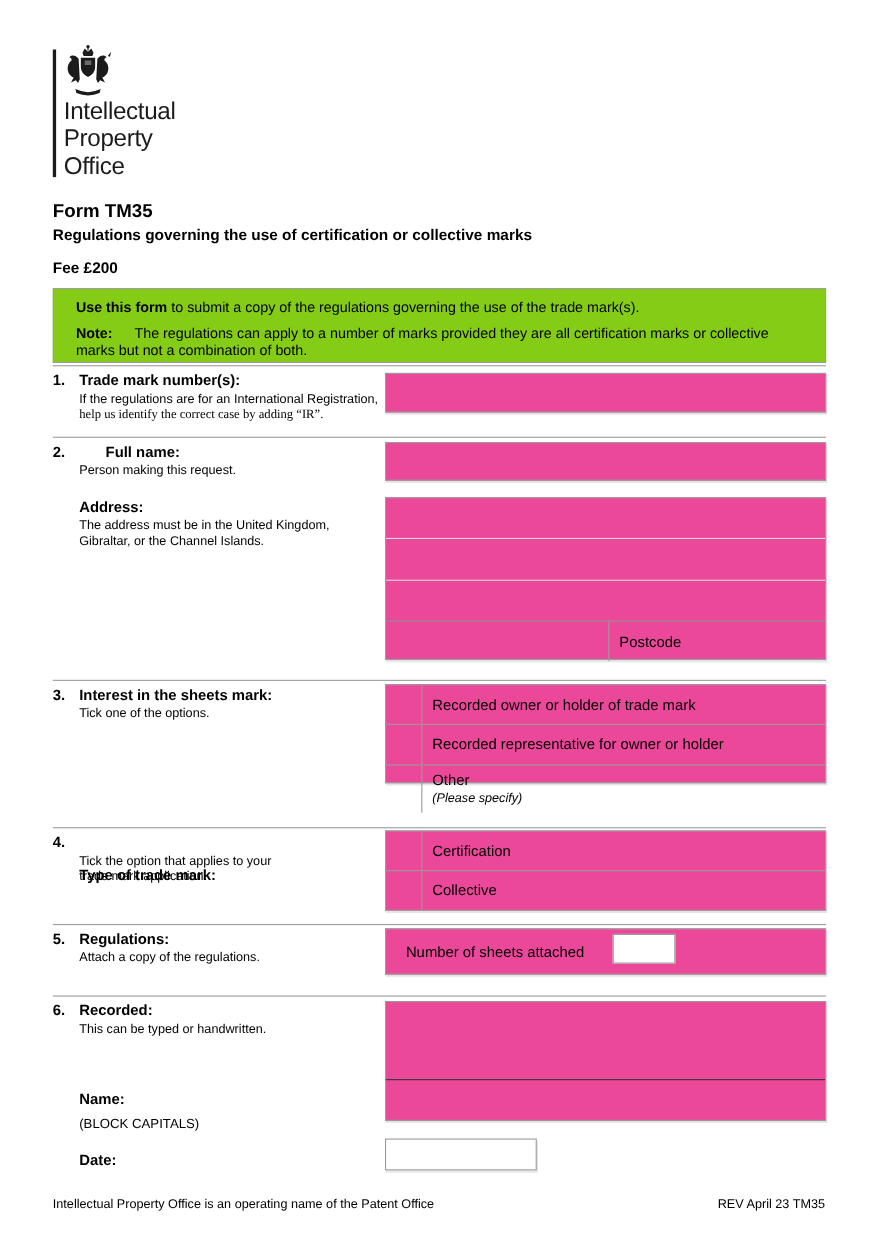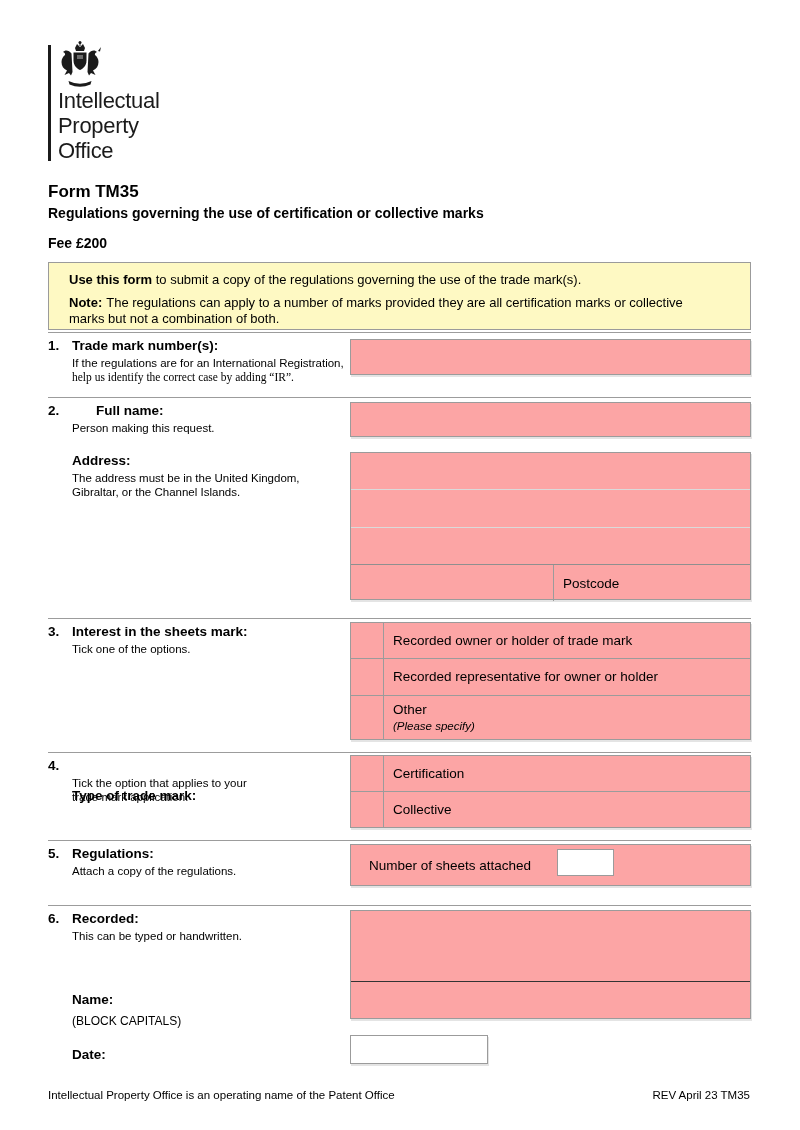--- a/index.html
+++ b/index.html
@@ -20,35 +20,35 @@
   .logo-text { position:absolute; left:58px; top:88px; font-size:22px; line-height:25px; letter-spacing:-0.3px; color:#1b1b1b; }
 
   
   .form-title { position:absolute; left:48px; top:182px; font-size:17px; font-weight:bold; }
   .form-subtitle { position:absolute; left:48px; top:205px; font-size:14px; font-weight:bold; }
   .fee { position:absolute; left:48px; top:235px; font-size:14px; font-weight:bold; }
 
   
   .notice {
     position:absolute; left:48px; top:262px; width:703px; height:68px;
-    background:#fef9c3; border:1px solid #9b9b9b; padding:9px 32px 0 20px;
+    background:#84cc16; border:1px solid #9b9b9b; padding:9px 32px 0 20px;
     font-size:13px; line-height:16px;
   }
   .notice p { margin-bottom:7px; }
-  .notice b.gap { margin-right:4px; }
+  .notice b.gap { margin-right:20px; }
 
   
   .rule { position:absolute; left:48px; width:703px; height:1px; background:#9c9c9c; }
   .num { position:absolute; left:48px; font-weight:bold; font-size:13.5px; }
   .stitle { position:absolute; left:72px; font-weight:bold; font-size:13.5px; }
   .hint { position:absolute; left:72px; font-size:11.5px; line-height:14px; }
 
   
   .box {
-    position:absolute; border:1px solid #9b9b9b; background:#fca5a5;
+    position:absolute; border:1px solid #9b9b9b; background:#ec4899;
     box-shadow:1px 2px 0 #e4e4e4;
   }
   .addr-row { width:100%; }
   .addr-div-light { border-bottom:1px solid #dadada; }
   .addr-div-dark { border-bottom:1px solid #8f8f8f; }
   .pc-row { display:flex; height:36px; }
   .pc-left { width:203px; border-right:1px solid #9b9b9b; }
   .pc-right { flex:1; display:flex; align-items:center; padding-left:9px; font-size:13.5px; }
 
   .opt-row { display:flex; border-bottom:1px solid #9b9b9b; }
@@ -127,21 +127,21 @@
       <div class="pc-right">
         <span>Postcode</span>
       </div>
     </div>
   </div>
 
   <div class="rule" style="top:618px;"></div>
   <div class="num" style="top:624px;">3.</div>
   <div class="stitle" style="top:624px;">Interest in the sheets mark:</div>
   <div class="hint" style="top:642px;">Tick one of the options.</div>
-  <div class="box" style="left:350px; top:622px; width:401px; height:118px;">
+  <div class="box" style="left:350px; top:622px; width:401px; height:90px;">
     <div class="opt-row" style="height:36px;">
       <div class="cb-cell"></div>
       <div class="opt-label">
           <span>Recorded owner or holder of trade mark</span>
         </div>
     </div>
     <div class="opt-row" style="height:37px;">
       <div class="cb-cell"></div>
       <div class="opt-label">
           <span>Recorded representative for owner or holder</span>

